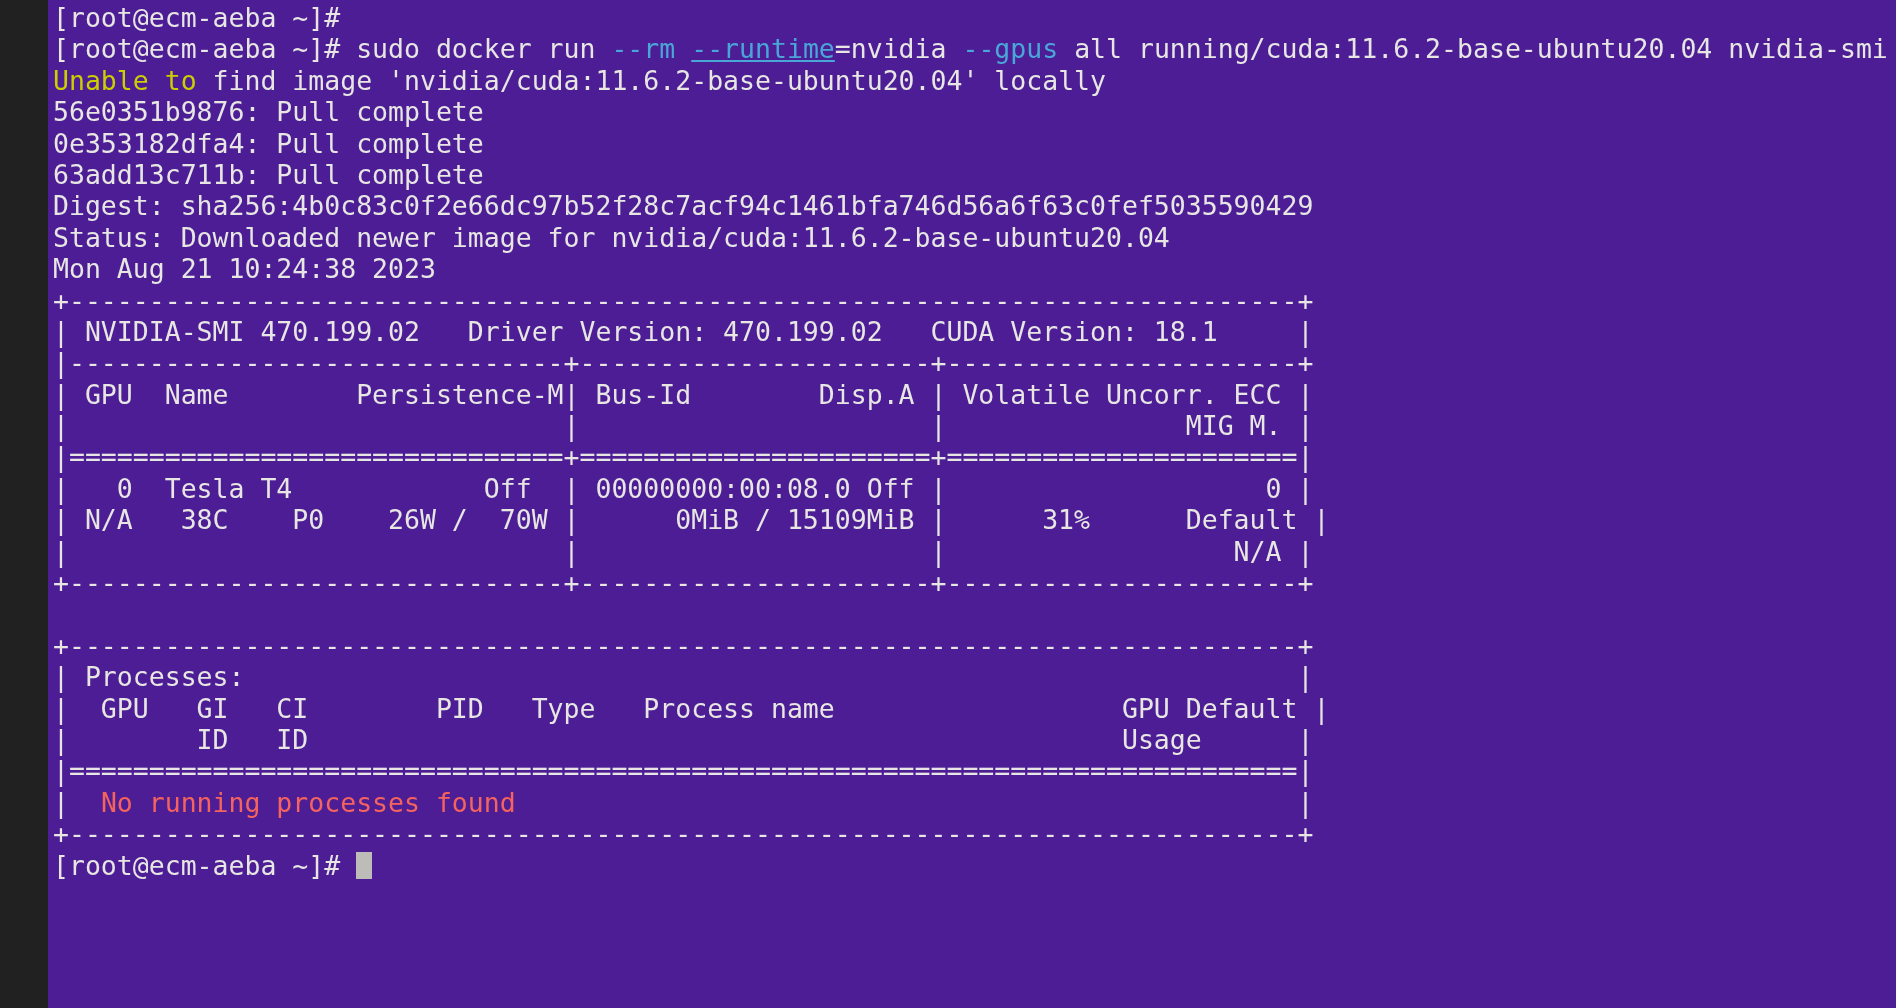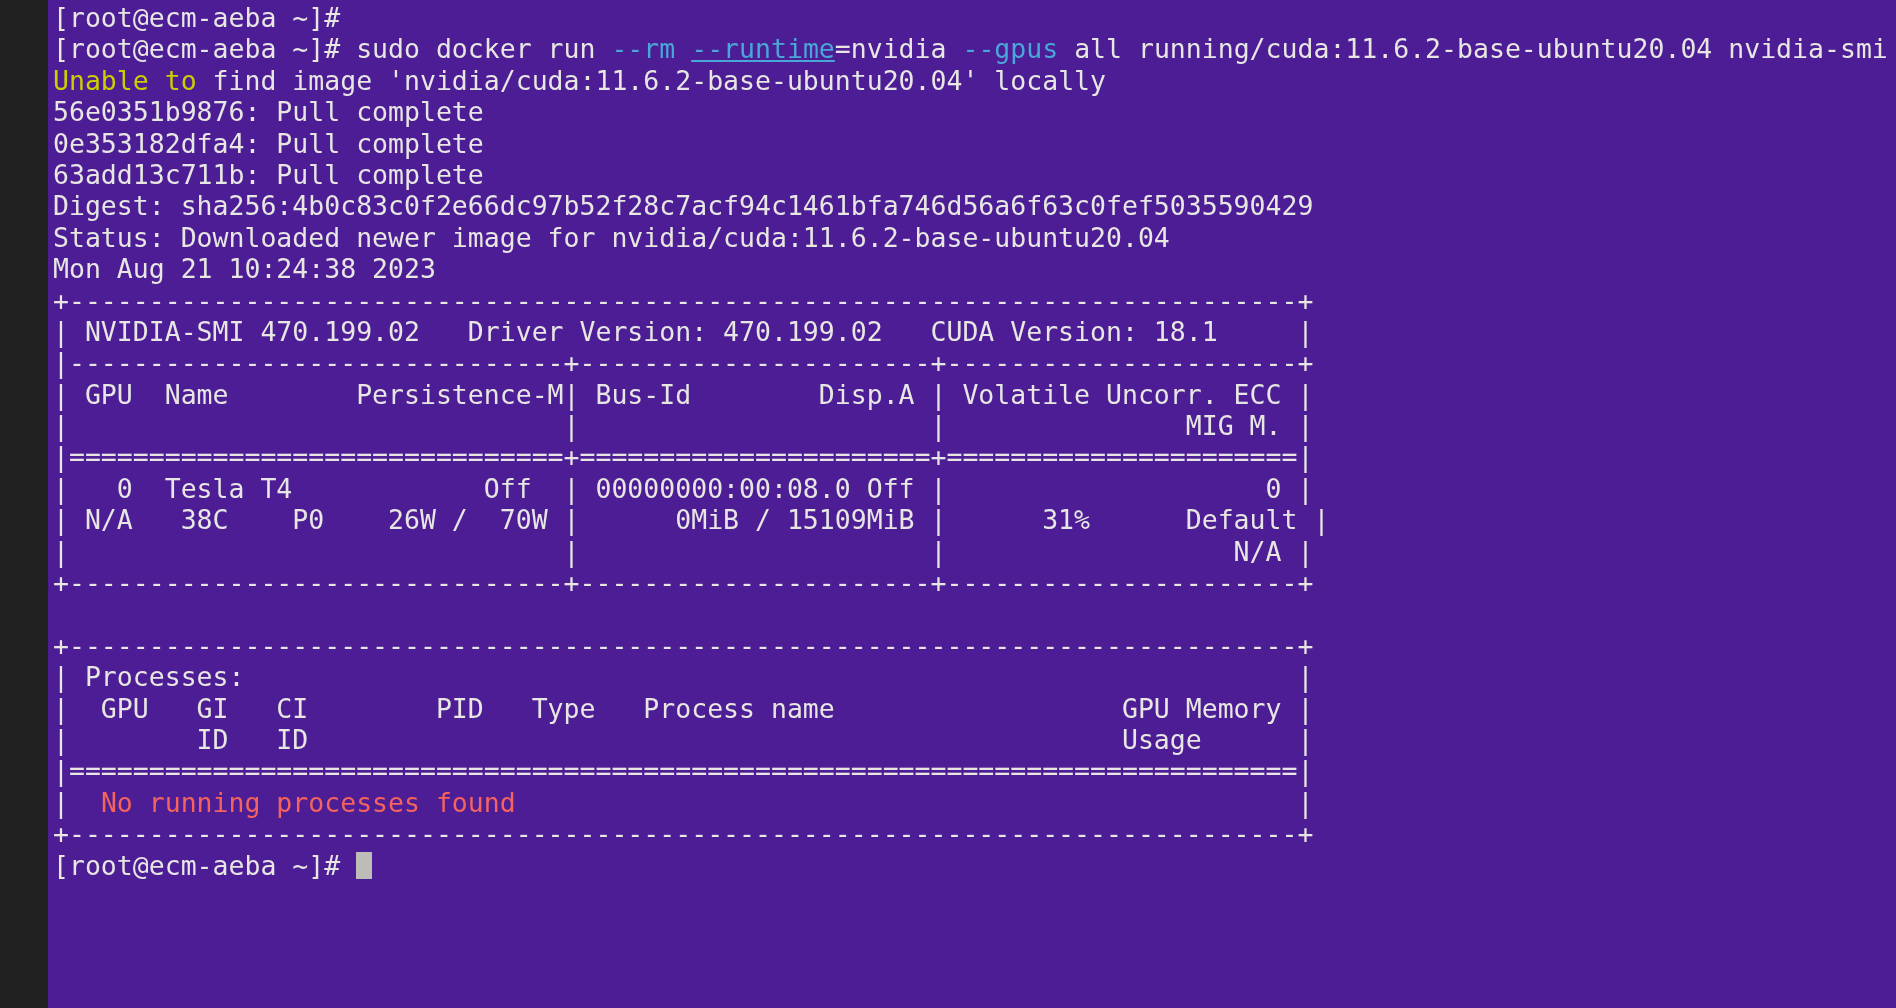--- a/index.html
+++ b/index.html
@@ -51,19 +51,19 @@
     <div class="line"><span>| GPU  Name        Persistence-M| Bus-Id        Disp.A | Volatile Uncorr. ECC |</span></div>
     <div class="line"><span>|                               |                      |               MIG M. |</span></div>
     <div class="line"><span>|===============================+======================+======================|</span></div>
     <div class="line"><span>|   0  Tesla T4            Off  | 00000000:00:08.0 Off |                    0 |</span></div>
     <div class="line"><span>| N/A   38C    P0    26W /  70W |      0MiB / 15109MiB |      31%      Default |</span></div>
     <div class="line"><span>|                               |                      |                  N/A |</span></div>
     <div class="line"><span>+-------------------------------+----------------------+----------------------+</span></div>
     <div class="line"><span></span></div>
     <div class="line"><span>+-----------------------------------------------------------------------------+</span></div>
     <div class="line"><span>| Processes:                                                                  |</span></div>
-    <div class="line"><span>|  GPU   GI   CI        PID   Type   Process name                  GPU Memory |</span></div>
+    <div class="line"><span>|  GPU   GI   CI        PID   Type   Process name                  GPU Default |</span></div>
     <div class="line"><span>|        ID   ID                                                   Usage      |</span></div>
     <div class="line"><span>|=============================================================================|</span></div>
     <div class="line"><span>|  </span><span style="color: rgb(244, 99, 94);">No running processes found</span><span>                                                 |</span></div>
     <div class="line"><span>+-----------------------------------------------------------------------------+</span></div>
     <div class="line"><span>[root@ecm-aeba ~]# </span><span class="cursor" style="background: rgb(189, 188, 184);"></span></div>
   </div>
 
 </body></html>

